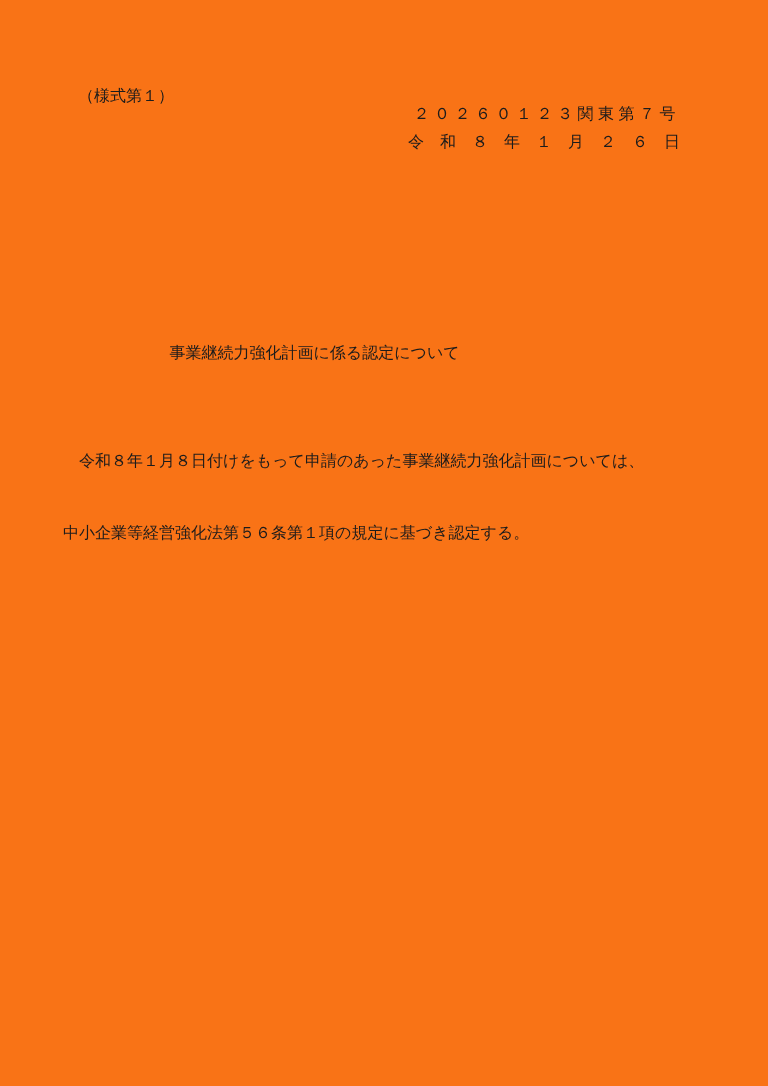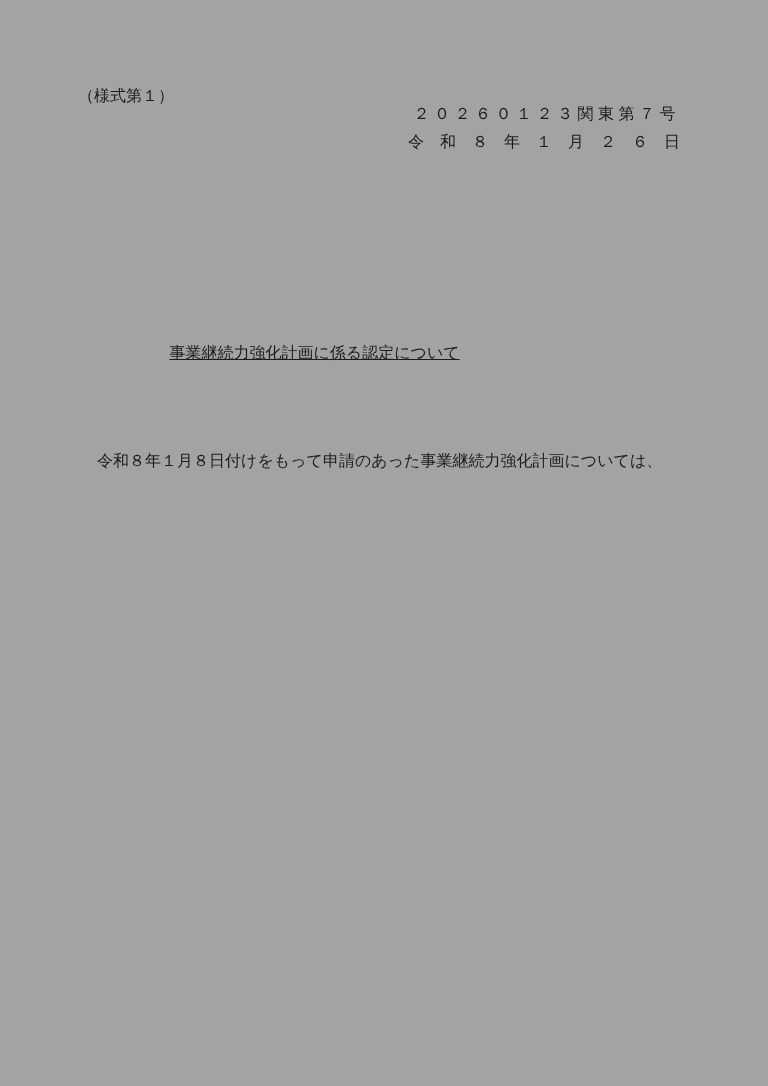--- a/index.html
+++ b/index.html
@@ -4,50 +4,51 @@
 <style>
   html, body {
     margin: 0;
     padding: 0;
     background: #ffffff;
   }
   .page {
     position: relative;
     width: 768px;
     height: 1086px;
-    background: #a3a3a3;
+    background: #f97316;
     font-family: "Liberation Serif", "DejaVu Serif", serif;
     color: #1c1c1c;
     font-size: 16px;
     overflow: hidden;
   }
   .abs { position: absolute; white-space: pre; }
   .form-note   { left: 78px;  top: 86px; }
   .doc-number  { right: 88px; top: 104px; letter-spacing: 4.5px; text-align: center; }
   .issue-date  { right: 88px; top: 132px; text-align: right; }
   .recipient-company { left: 92px;  top: 194px; }
   .recipient-person  { left: 108px; top: 222px; }
   .sender      { left: 403px; top: 286px; }
-  .doc-title   { left: 0; top: 343px; width: 629px; text-align: center; white-space: pre; text-decoration: underline; }
-  .body-text   { left: 81px; top: 401px; width: 660px; line-height: 24px; }
+  .doc-title   { left: 0; top: 343px; width: 629px; text-align: center; white-space: pre; }
+  .body-text   { left: 63px; top: 401px; width: 660px; line-height: 24px; }
   .body-line   { white-space: pre; }
 </style>
 </head>
 <body>
 
 <div class="page">
 
   <div class="abs form-note">（様式第１）</div>
 
   <div class="abs doc-number">２０２６０１２３関東第７号</div>
 
   <div class="abs issue-date">令　和　８　年　１　月　２　６　日</div>
 
 
 
 
   <div class="abs doc-title">事業継続力強化計画に係る認定について</div>
 
   <div class="abs body-text">
     <div class="body-line">　令和８年１月８日付けをもって申請のあった事業継続力強化計画については、</div>
+    <div class="body-line">中小企業等経営強化法第５６条第１項の規定に基づき認定する。</div>
   </div>
 
 </div>
 
 </body></html>

